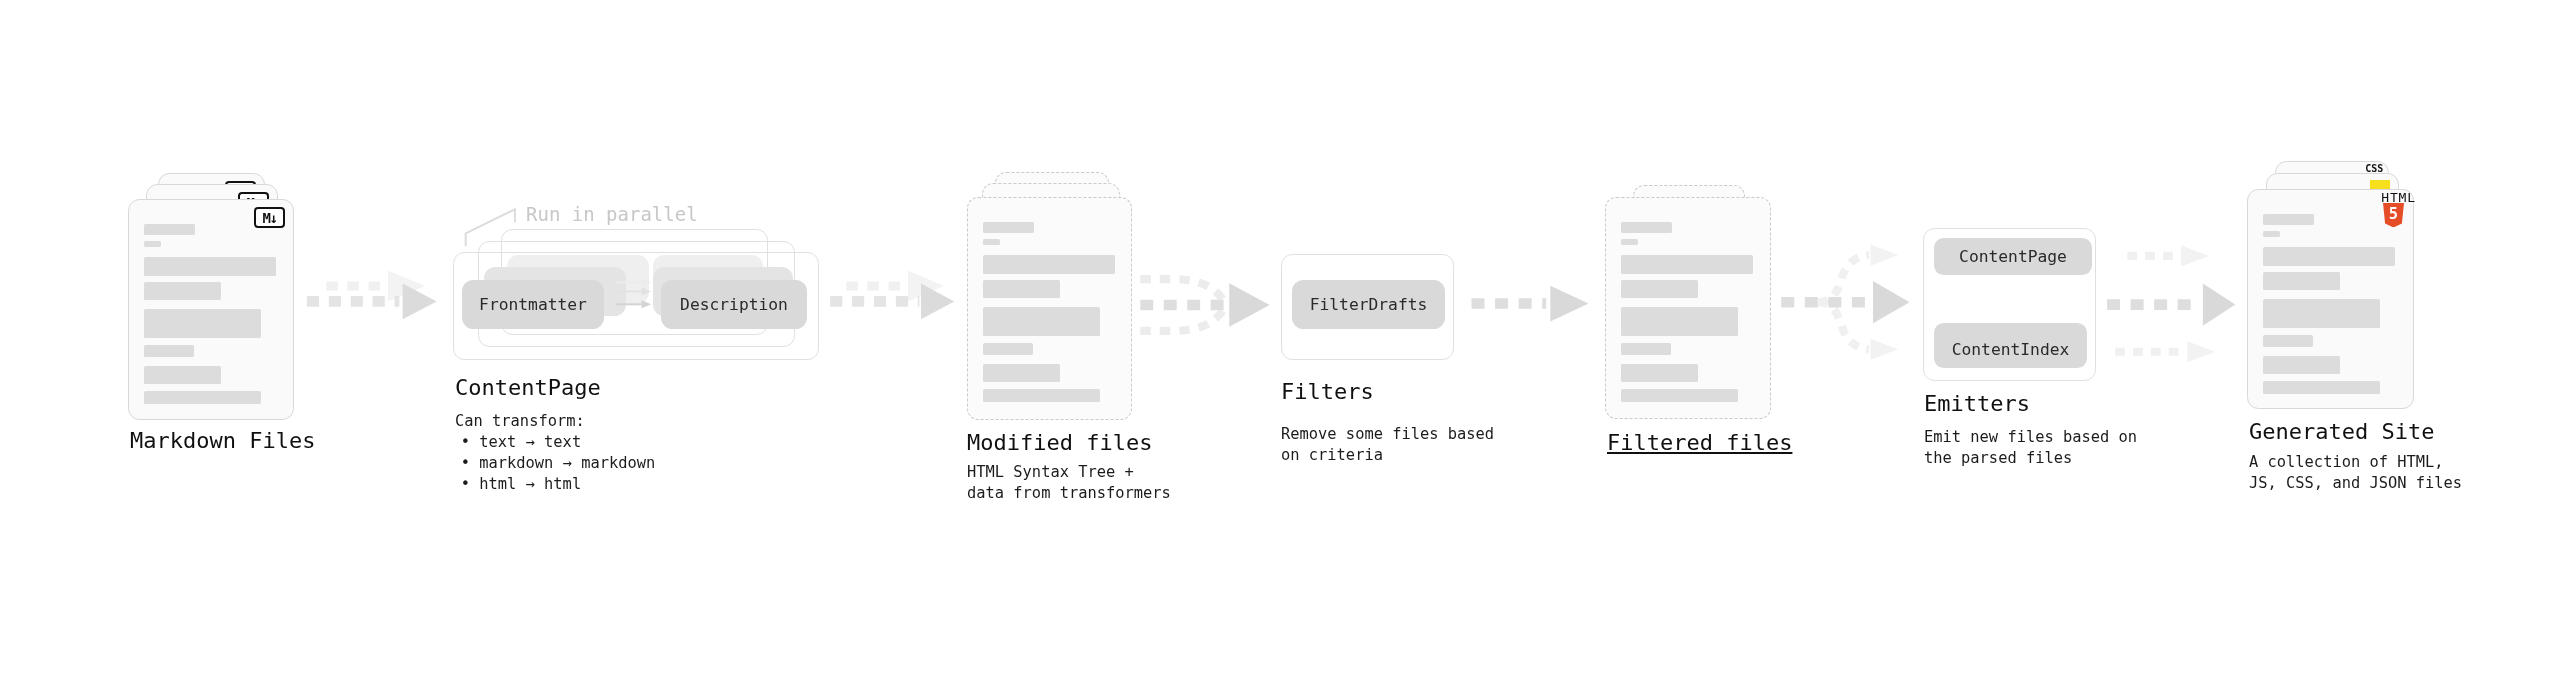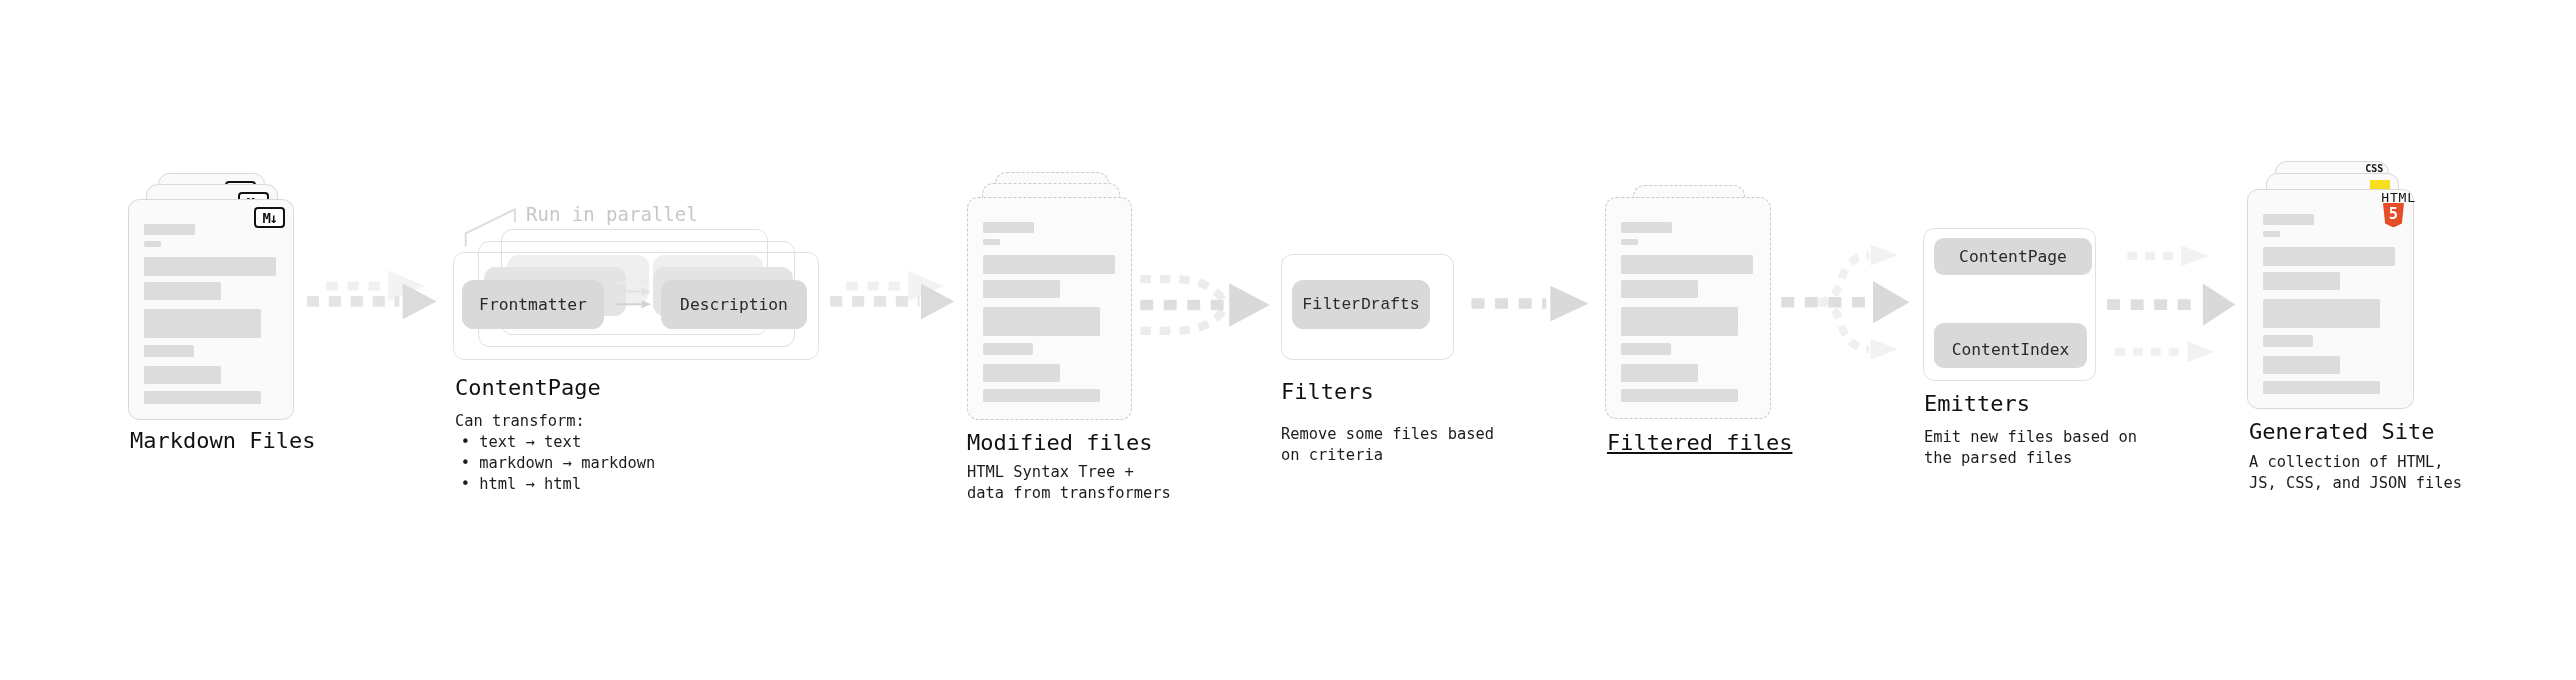--- a/index.html
+++ b/index.html
@@ -154,21 +154,21 @@
 
   <svg class="abs" style="left:1136px;top:267px;" width="138" height="76" viewBox="0 0 170 94">
     <path d="M5,15 H45 Q90,15 107,40" fill="none" stroke="#ececec" stroke-width="10" stroke-dasharray="13 11"></path>
     <path d="M5,79 H45 Q90,79 107,54" fill="none" stroke="#ececec" stroke-width="10" stroke-dasharray="13 11"></path>
     <line x1="5" y1="47" x2="110" y2="47" stroke="#dedede" stroke-width="13" stroke-dasharray="16 13"></line>
     <polygon points="115,20 165,47 115,74" fill="#d9d9d9"></polygon>
   </svg>
 
   <div>
     <div class="obox white" style="left:1281px;top:254px;width:173px;height:106px;"></div>
-    <div class="pill" style="left:1292px;top:280px;width:138px;height:49px;font-family:Liberation Mono, monospace;">FilterDrafts</div>
+    <div class="pill" style="left:1292px;top:280px;width:153px;height:49px;">FilterDrafts</div>
     <div class="caption" style="left:1281px;top:379px;">Filters</div>
     <div class="desc" style="left:1281px;top:424px;">
       <div>Remove some files based</div>
       <div>on criteria</div>
     </div>
   </div>
 
   <svg class="abs" style="left:1465px;top:275px;" width="130" height="57" viewBox="0 0 160 70">
     <line x1="8" y1="35" x2="100" y2="35" stroke="#dedede" stroke-width="13" stroke-dasharray="16 13"></line>
     <polygon points="105,13 152,35 105,57" fill="#d9d9d9"></polygon>

